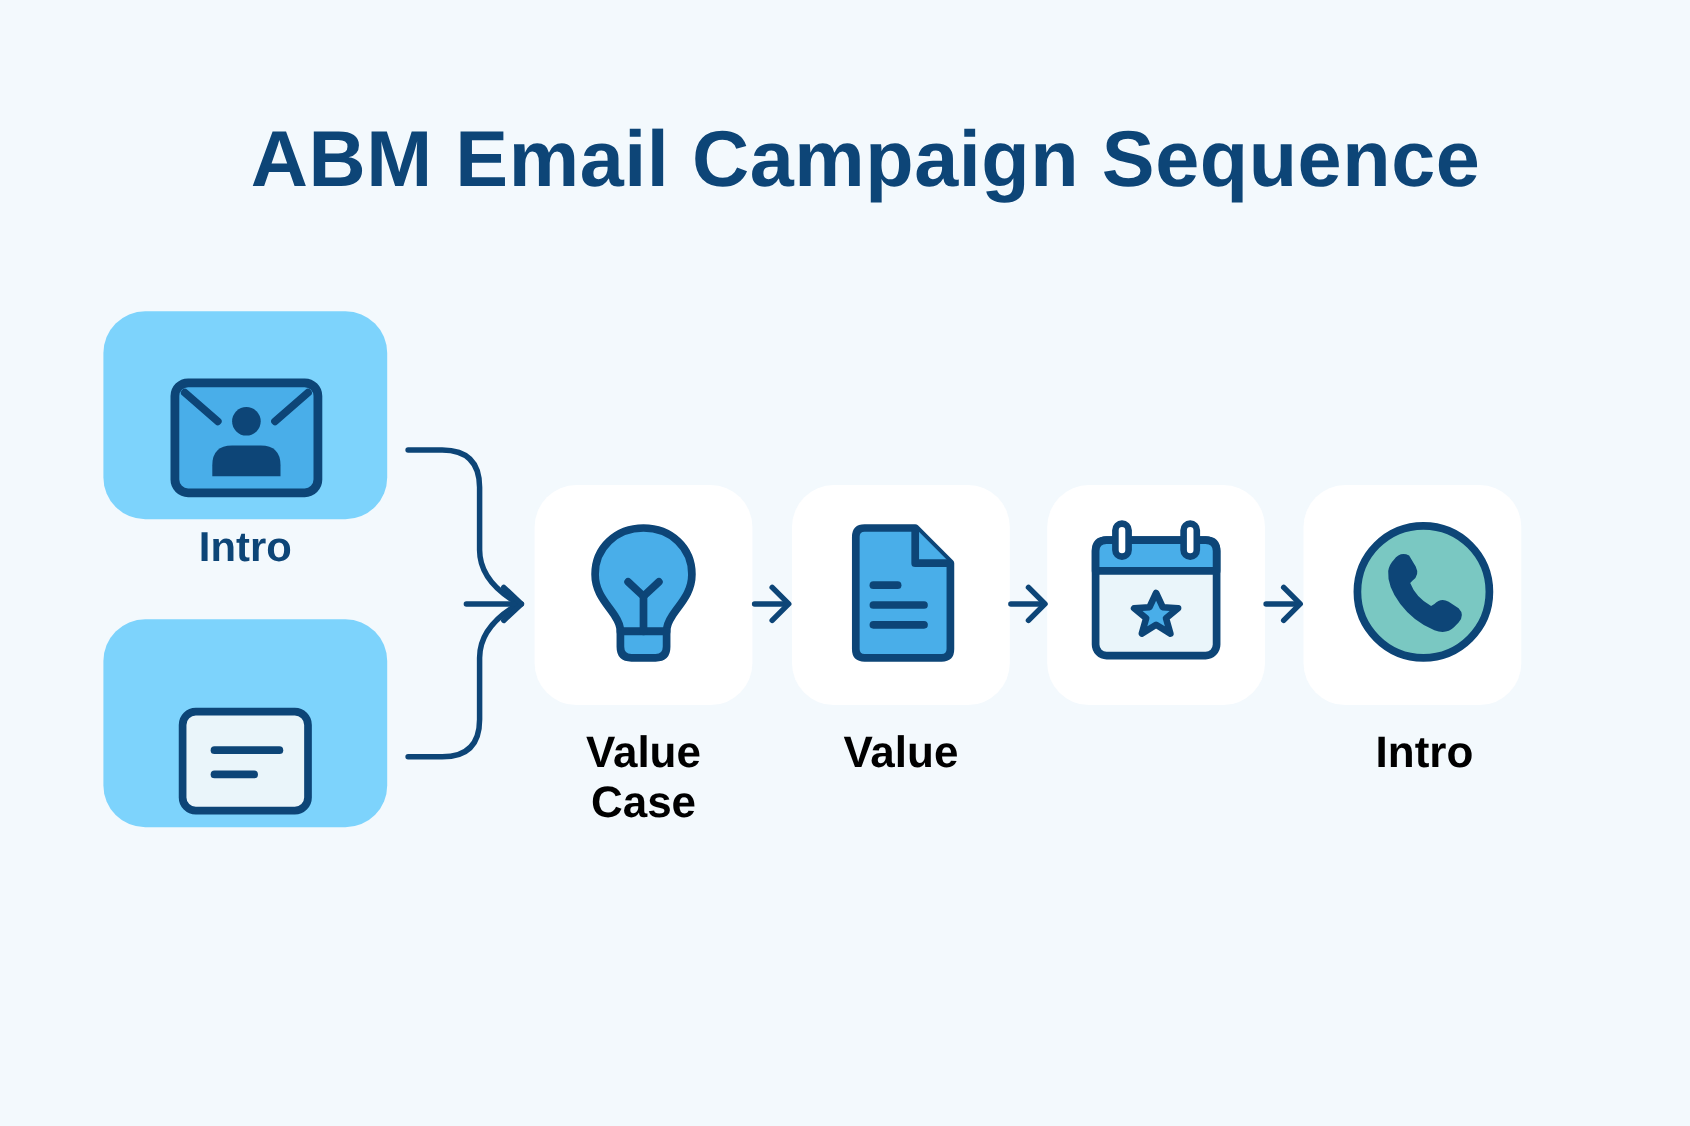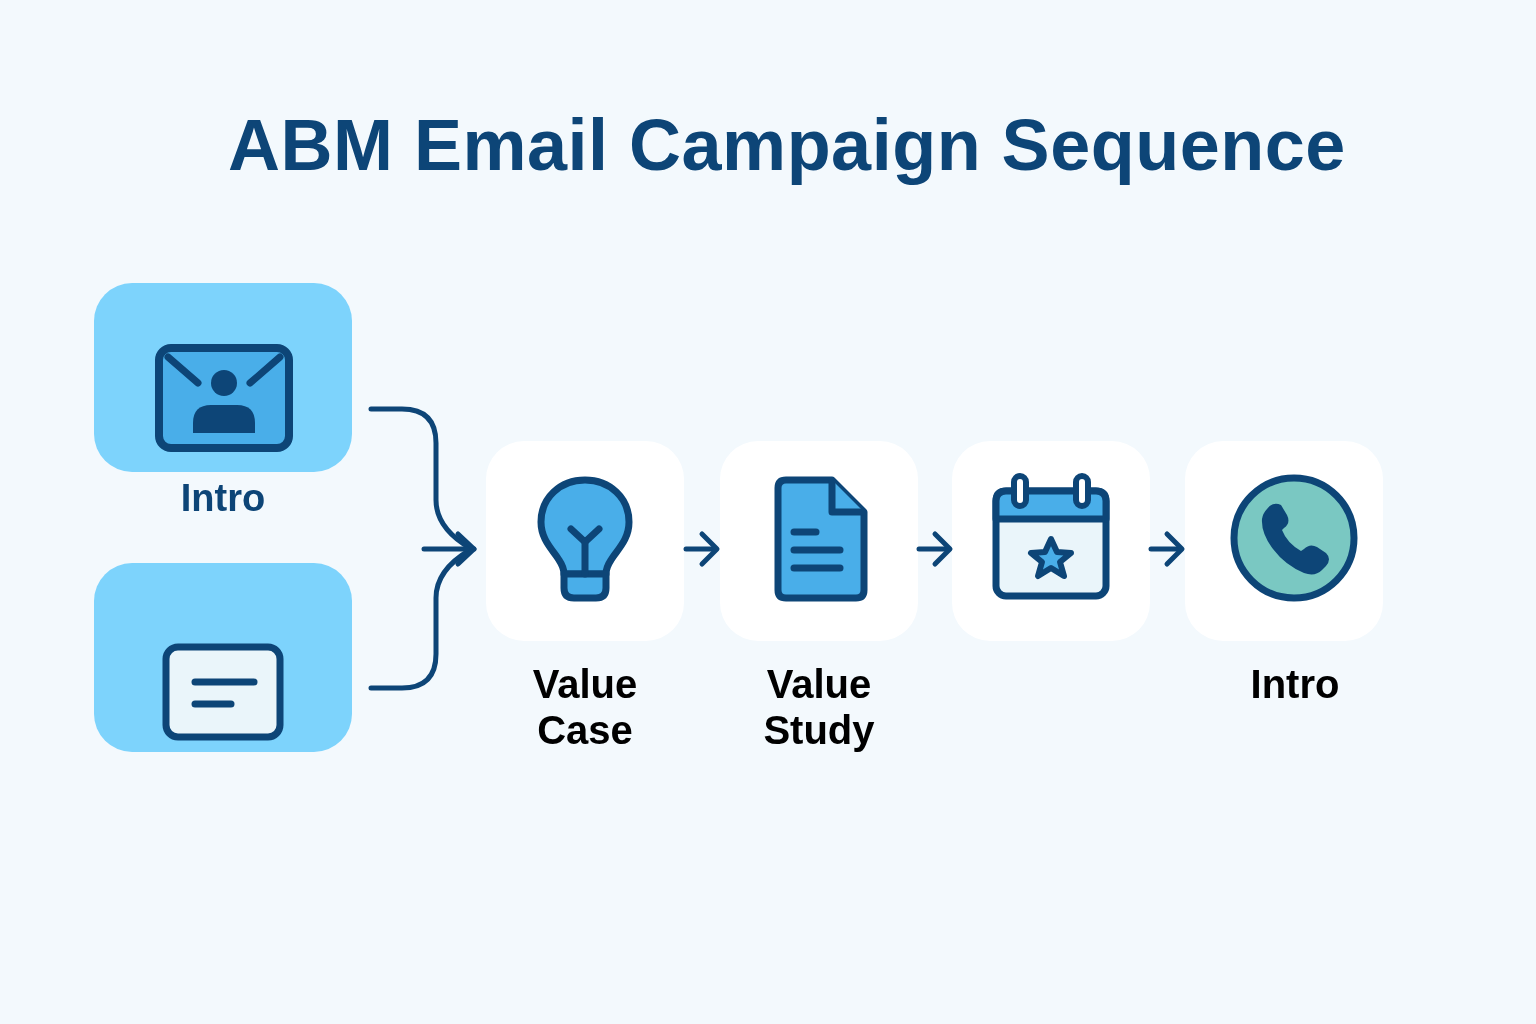--- a/index.html
+++ b/index.html
@@ -132,21 +132,20 @@
     <path d="M38 36 Q44 28 52 32 L58 42 Q62 50 55 55 L53 57 Q58 70 72 78 L75 76 Q81 70 88 74 L97 80 Q103 86 97 93 L93 97 Q86 104 75 100 Q56 92 44 76 Q32 60 33 46 Q34 40 38 36 Z" fill="#0d4577"></path>
   </svg>
 </div>
 
 <div class="step-label" style="left:465px; top:661px;">
   <span>Value</span>
   <span>Case</span>
 </div>
 <div class="step-label" style="left:699px; top:661px;">
   <span>Value</span>
-  <span>Study</span>
 </div>
 <div class="step-label" style="left:933px; top:661px;">
 </div>
 <div class="step-label" style="left:1175px; top:661px;">
   <span>Intro</span>
 </div>
 
 <svg class="connectors" viewBox="0 0 1536 1024">
   <g fill="none" stroke="#0d4577" stroke-width="5" stroke-linecap="round" stroke-linejoin="round">
     <path d="M371 409 L402 409 Q436 409 436 443 L436 500 Q436 528 470 548"></path>

